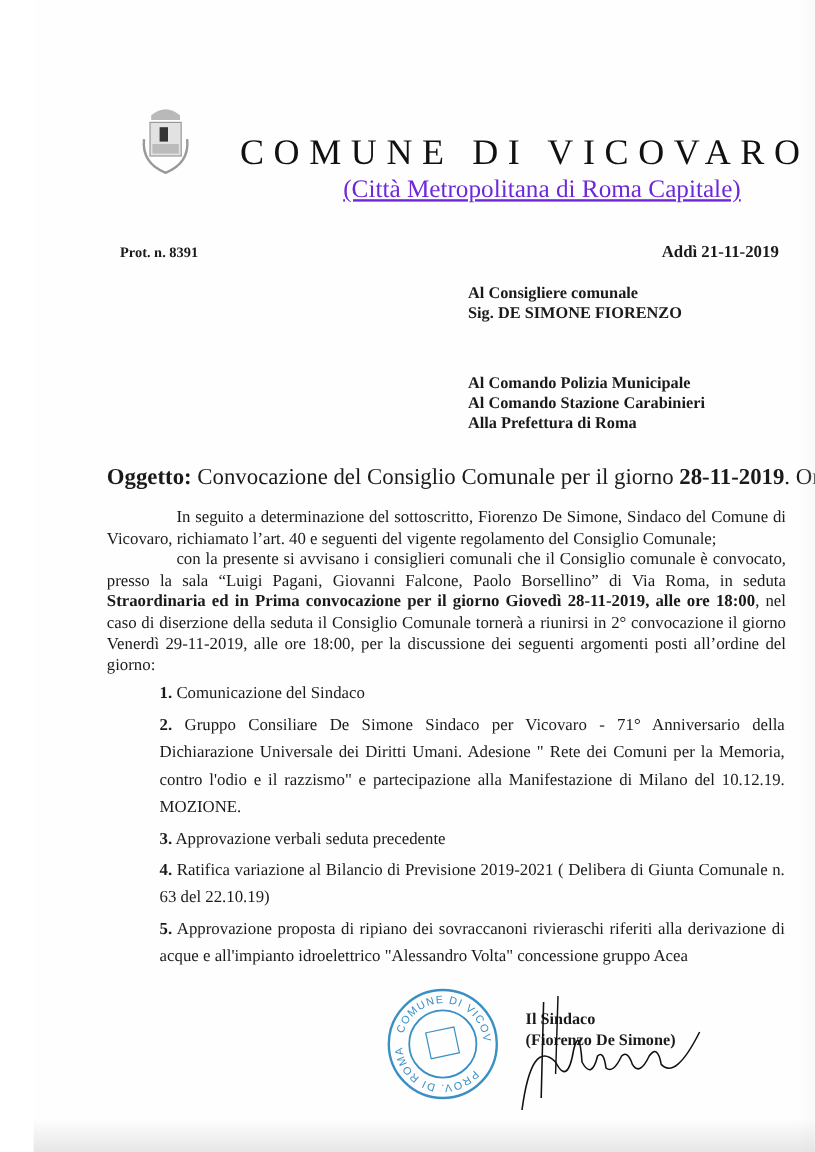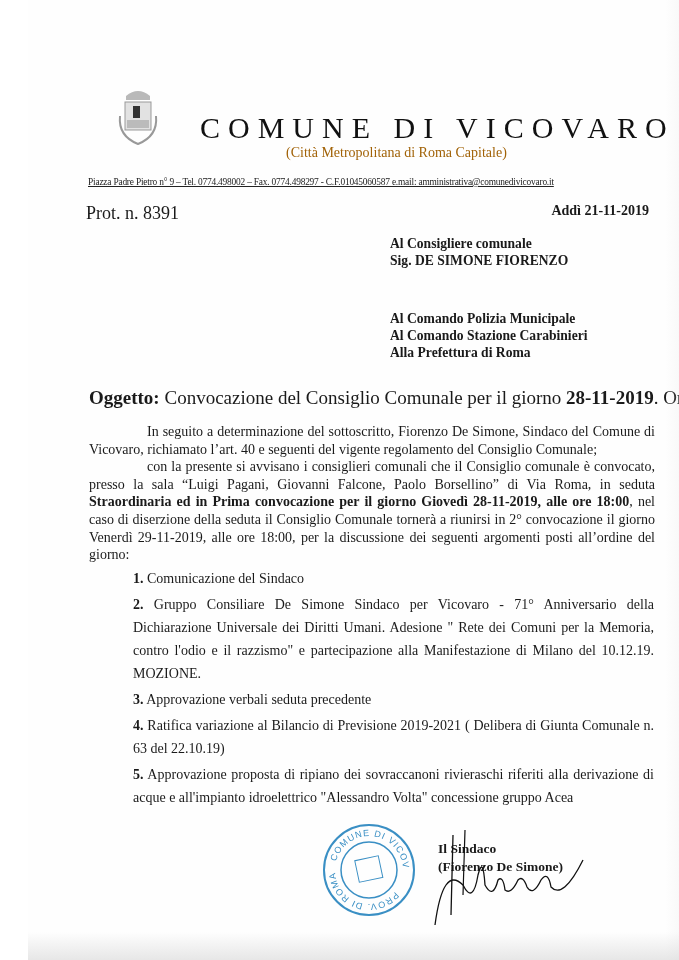--- a/index.html
+++ b/index.html
@@ -11,24 +11,24 @@
     position:relative;
   }
   .page { position:absolute; left:0; top:0; width:679px; height:960px; background:#fefefe;margin-left:28px; }
   .edge-right { position:absolute; right:0; top:0; width:42px; height:960px;
     background:linear-gradient(to right, rgba(255,255,255,0), rgba(225,225,225,0.55)); }
   .edge-bottom { position:absolute; left:0; bottom:0; width:679px; height:28px;
     background:linear-gradient(to bottom, rgba(255,255,255,0), rgba(215,215,215,0.6)); }
 
   .crest { position:absolute; left:88px; top:86px; width:44px; height:64px; }
   .title { position:absolute; left:172px; top:111px; font-size:30px; letter-spacing:8px; color:#111; white-space:nowrap; }
-  .subtitle { position:absolute; left:258px; top:145px; font-size:14px; color:#a16207; white-space:nowrap; }
+  .subtitle { position:absolute; left:258px; top:145px; font-size:21px; color:#6d28d9; white-space:nowrap;text-decoration:underline; }
   .address { position:absolute; left:60px; top:177px; font-size:9.4px; color:#222; text-decoration:underline; white-space:nowrap; letter-spacing:-0.2px; }
 
-  .prot { position:absolute; left:58px; top:203px; font-size:18px; font-weight:normal; }
+  .prot { position:absolute; left:72px; top:203px; font-size:12px; font-weight:bold; }
   .date { position:absolute; right:58px; top:203px; font-size:14px; font-weight:bold; }
 
   .recipients { position:absolute; left:362px; font-size:13.6px; font-weight:bold; line-height:17px; }
   .r1 { top:235px; }
   .r2 { top:310px; }
 
   .subject { position:absolute; left:61px; top:387px; font-size:19px; white-space:nowrap; }
   .subject b { font-weight:bold; }
 
   .body { position:absolute; left:61px; top:423px; width:566px; font-size:14px; line-height:17.6px; text-align:justify; }
@@ -52,21 +52,20 @@
   <svg class="crest" viewBox="0 0 44 64">
     <path d="M10 10 Q22 0 34 10 L34 14 L10 14 Z" fill="#b9b9b9"></path>
     <rect x="9" y="16" width="26" height="28" fill="#e2e2e2" stroke="#999" stroke-width="1"></rect>
     <rect x="17" y="20" width="7" height="12" fill="#333"></rect>
     <rect x="11" y="34" width="22" height="8" fill="#bbb"></rect>
     <path d="M4 30 Q2 50 22 58 Q42 50 40 30" fill="none" stroke="#999" stroke-width="2"></path>
   </svg>
 
   <div class="title">COMUNE DI VICOVARO</div>
   <div class="subtitle">(Città Metropolitana di Roma Capitale)</div>
-  <div class="address">Piazza Padre Pietro n° 9 – Tel. 0774.498002 – Fax. 0774.498297 - C.F.01045060587 e.mail: amministrativa@comunedivicovaro.it</div>
 
   <div class="prot">Prot. n. 8391</div>
   <div class="date">Addì 21-11-2019</div>
 
   <div class="recipients r1">
     <div>Al Consigliere comunale</div>
     <div>Sig. DE SIMONE FIORENZO</div>
   </div>
   <div class="recipients r2">
     <div>Al Comando Polizia Municipale</div>

